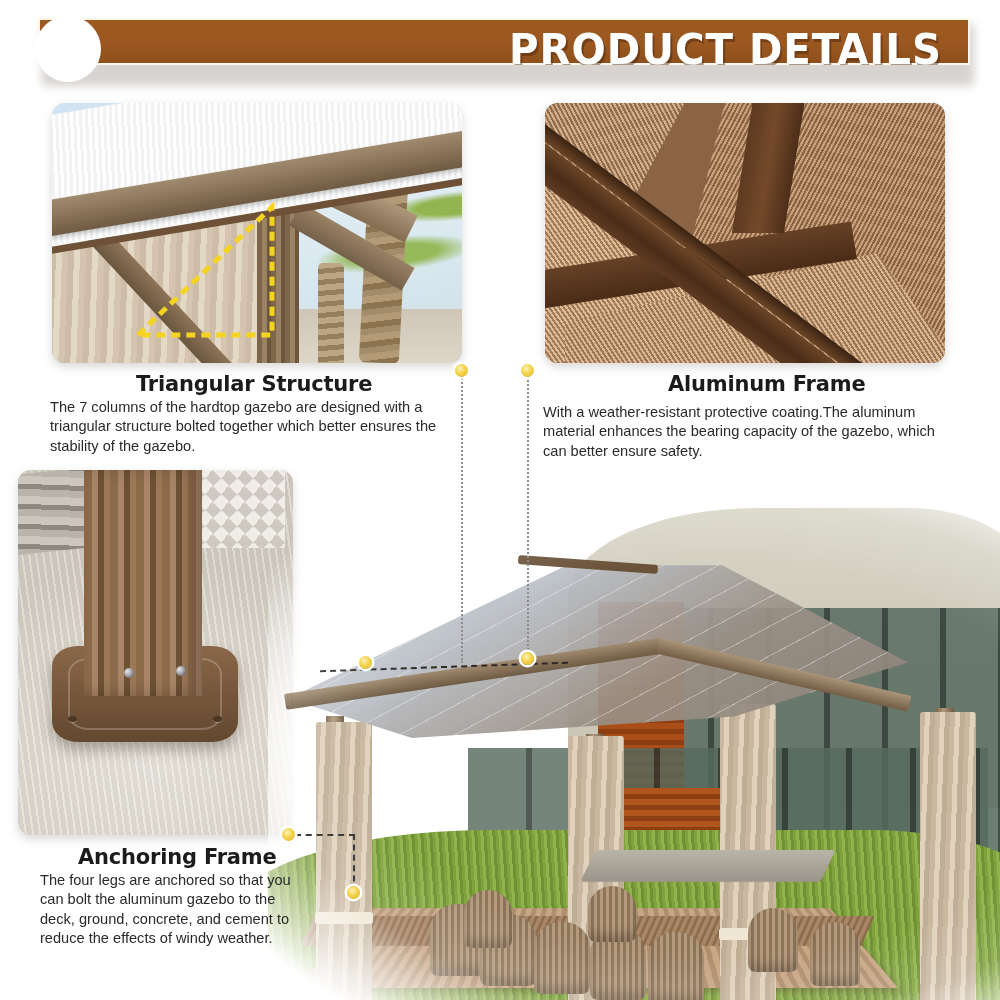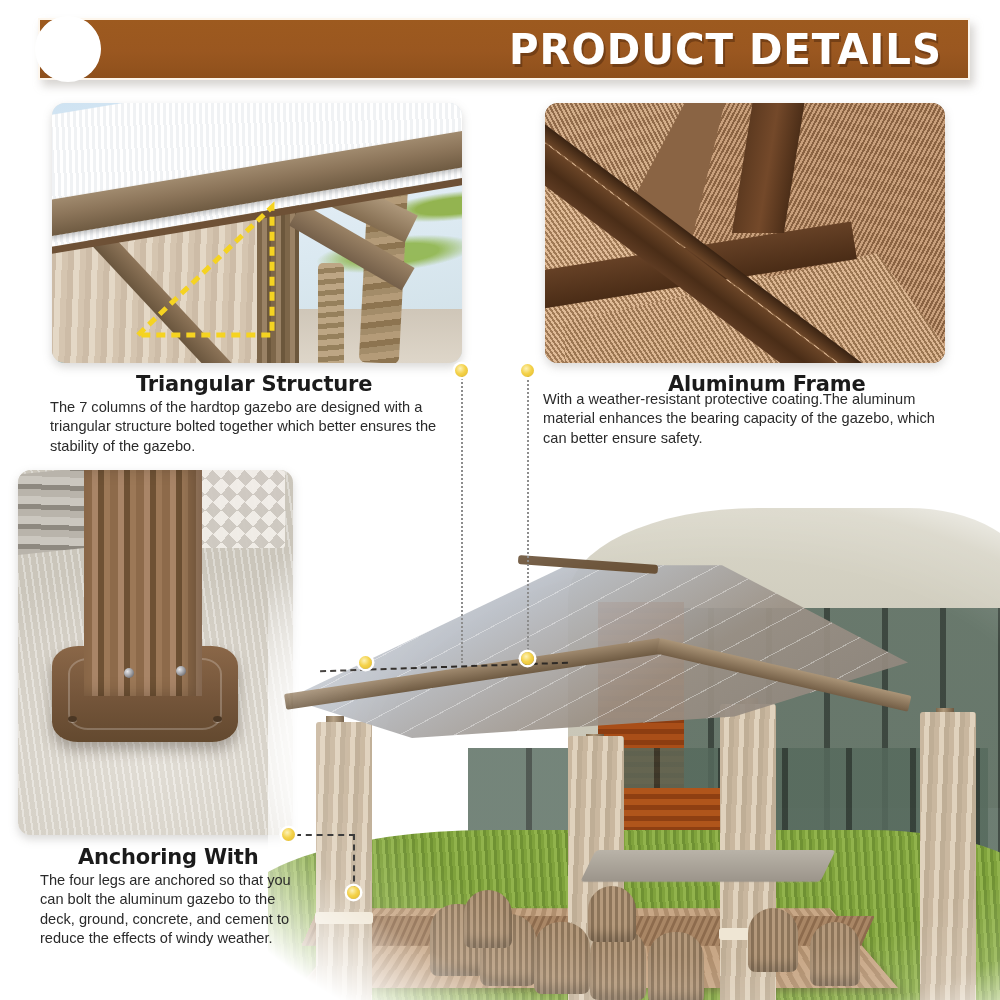--- a/index.html
+++ b/index.html
@@ -33,21 +33,21 @@
     height: 62px;
     background: rgba(120,110,100,0.30);
     filter: blur(5px);
     border-radius: 2px;
   }
   .banner-body {
     position: absolute;
     left: 0;
     top: 0;
     width: 932px;
-    height: 62px;
+    height: 47px;
     background: linear-gradient(180deg,#9d5a1f 0%, #9a5720 55%, #8e501c 100%);
     box-sizing: border-box;
     border: 2px solid #fdf6ec;
     
     -webkit-mask-image: radial-gradient(circle 33px at 30px 31px, transparent 0 32px, #000 33px);
     mask-image: radial-gradient(circle 33px at 30px 31px, transparent 0 32px, #000 33px);
   }
   
   .banner-notch {
     position: absolute;
@@ -423,21 +423,21 @@
     font-family: "Liberation Sans", sans-serif;
     font-size: 14.6px;
     line-height: 1.33;
     color: #2a2a2a;
   }
 
   #title-triangular { left: 136px; top: 372px; }
   #body-triangular  { left: 50px;  top: 398px; width: 412px; }
 
   #title-aluminum   { left: 668px; top: 372px; }
-  #body-aluminum    { left: 543px; top: 390px; width: 410px; }
+  #body-aluminum    { left: 543px; top: 403px; width: 410px; }
 
   #title-anchor     { left: 78px;  top: 845px; }
   #body-anchor      { left: 40px;  top: 871px; width: 265px; }
 
   
   .dot {
     position: absolute;
     width: 13px; height: 13px;
     border-radius: 50%;
     background: radial-gradient(circle at 40% 35%, #fdf2b8 0%, #f4d24a 45%, #e0b728 100%);
@@ -579,21 +579,21 @@
 
   <div class="eave-dash" style="left:52px; top:168px; width:248px; transform:rotate(-2deg);"></div>
 </div>
 
 <div class="callout-title" id="title-triangular">Triangular Structure</div>
 <div class="callout-body" id="body-triangular">The 7 columns of the hardtop gazebo are designed with a triangular structure bolted together which better ensures the stability of the gazebo.</div>
 
 <div class="callout-title" id="title-aluminum">Aluminum Frame</div>
 <div class="callout-body" id="body-aluminum">With a weather-resistant protective coating.The aluminum material enhances the bearing capacity of the gazebo, which can better ensure safety.</div>
 
-<div class="callout-title" id="title-anchor">Anchoring With</div>
+<div class="callout-title" id="title-anchor">Anchoring Frame</div>
 <div class="callout-body" id="body-anchor">The four legs are anchored so that you can bolt the aluminum gazebo to the deck, ground, concrete, and cement to reduce the effects of windy weather.</div>
 
 <div class="vline" style="left:461px; top:375px; height:288px;"></div>
 <div class="dot" style="left:455px; top:364px;"></div>
 <div class="dot" style="left:359px; top:656px;"></div>
 
 <div class="vline" style="left:527px; top:375px; height:283px;"></div>
 <div class="dot" style="left:521px; top:364px;"></div>
 <div class="dot" style="left:521px; top:652px;"></div>
 

